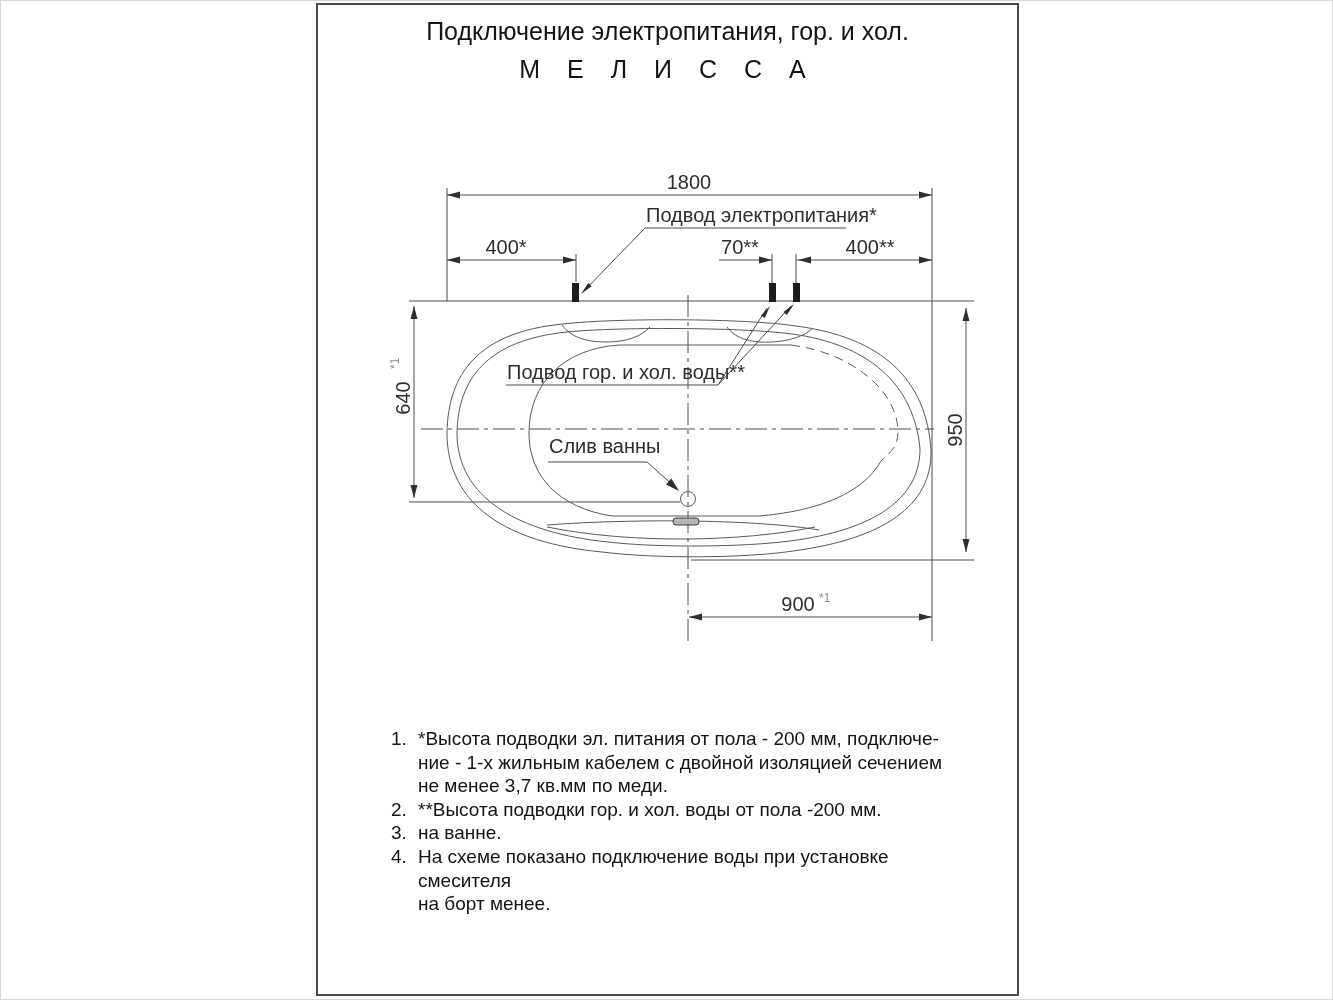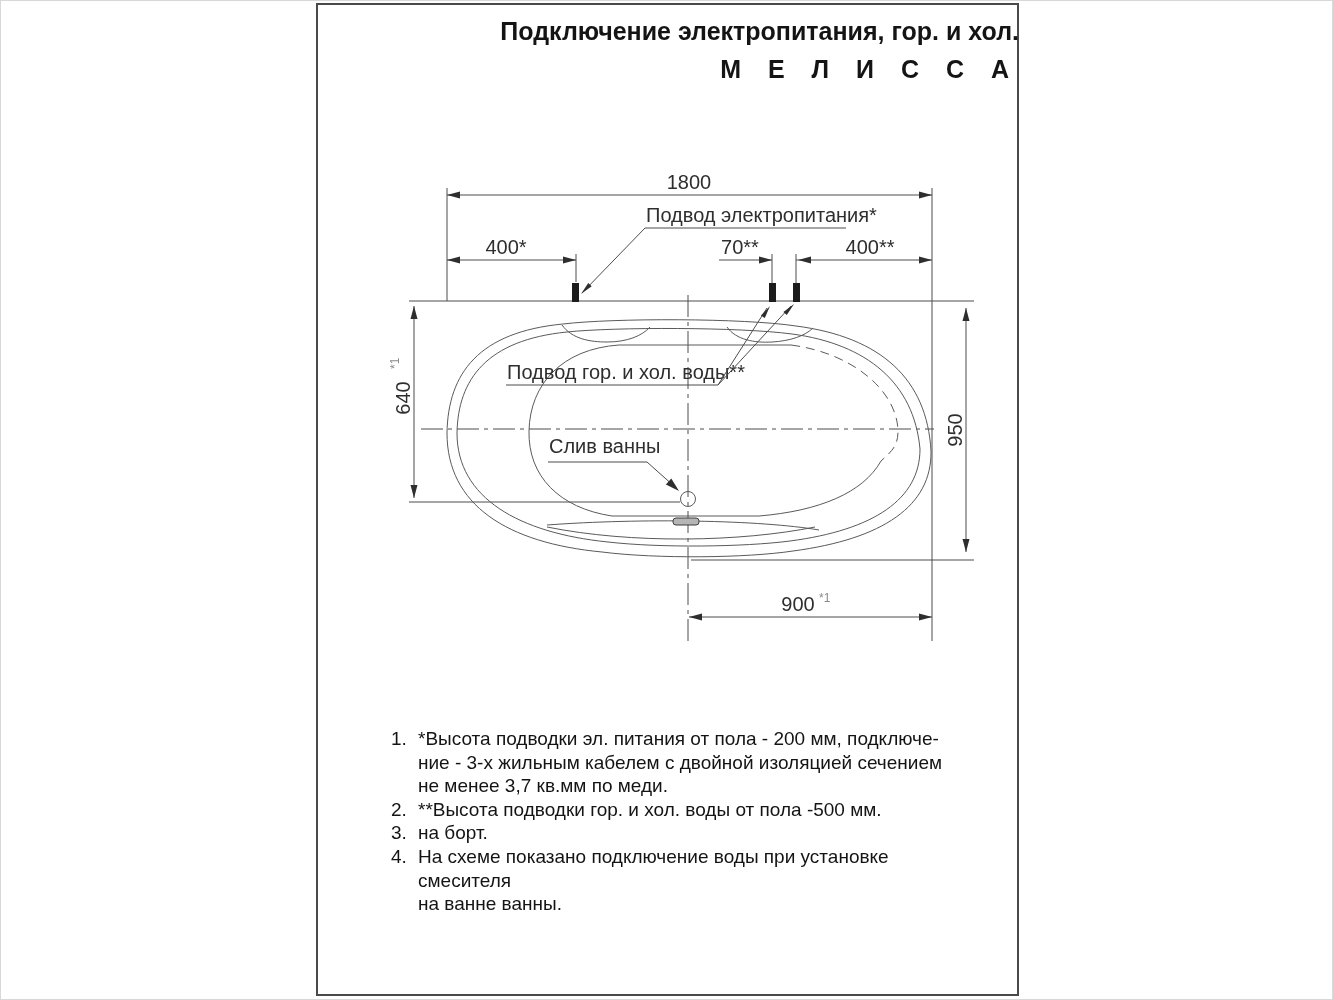--- a/index.html
+++ b/index.html
@@ -1,22 +1,22 @@
 <!DOCTYPE html>
 <html><head>
 <meta charset="utf-8">
 <style>
   html,body{margin:0;padding:0;background:#ffffff;}
   #page{position:relative;width:1333px;height:1000px;background:#ffffff;overflow:hidden;
         font-family:"Liberation Sans",sans-serif;border:1px solid #d8d8d8;box-sizing:border-box;}
   #frame{position:absolute;left:315px;top:2px;width:703px;height:993px;
          border:2px solid #4a4a4a;box-sizing:border-box;background:#ffffff;}
   
-  #title{position:absolute;left:315px;top:14px;width:703px;text-align:right;
-         color:#141414;font-size:25px;line-height:32px;font-weight:700;}
+  #title{position:absolute;left:315px;top:14px;width:703px;text-align:center;
+         color:#141414;font-size:25px;line-height:32px;font-weight:400;}
   #title .t3{letter-spacing:10px;margin-top:6px;}
   
   svg#dwg{position:absolute;left:0;top:0;}
   .ln{stroke:#4d4d4d;stroke-width:1;fill:none;}
   .thin{stroke:#5a5a5a;stroke-width:1;fill:none;}
   .cl{stroke:#4d4d4d;stroke-width:1;fill:none;stroke-dasharray:22 5 4 5;}
   .dash{stroke:#5a5a5a;stroke-width:1;fill:none;stroke-dasharray:9 6;}
   .ar{fill:#2e2e2e;stroke:none;}
   .bar{fill:#1c1c1c;stroke:none;}
   .dtx{font-family:"Liberation Sans",sans-serif;font-size:20px;fill:#2e2e2e;}
@@ -152,37 +152,37 @@
       <line class="ln" x1="646" y1="461" x2="674" y2="486"></line>
       <polygon class="ar" points="678,490 664.9,483.6 670.3,477.6"></polygon>
     </g>
   </svg>
 
   <div id="notes">
     <div class="note">
       <span class="note-num">1.</span>
       <div class="note-text">
         <div>*Высота подводки эл. питания от пола - 200 мм, подключе-</div>
-        <div>ние - 3-х жильным кабелем с двойной изоляцией сечением</div>
+        <div>ние - 1-х жильным кабелем с двойной изоляцией сечением</div>
         <div>не менее 3,7 кв.мм по меди.</div>
       </div>
     </div>
     <div class="note">
       <span class="note-num">2.</span>
       <div class="note-text">
-        <div>**Высота подводки гор. и хол. воды от пола -500 мм.</div>
+        <div>**Высота подводки гор. и хол. воды от пола -200 мм.</div>
       </div>
     </div>
     <div class="note">
       <span class="note-num">3.</span>
       <div class="note-text">
-        <div>на борт.</div>
+        <div>на ванне.</div>
       </div>
     </div>
     <div class="note">
       <span class="note-num">4.</span>
       <div class="note-text">
         <div>На схеме показано подключение воды при установке смесителя</div>
-        <div>на ванне ванны.</div>
+        <div>на борт менее.</div>
       </div>
     </div>
   </div>
 </div>
 
 </body></html>

